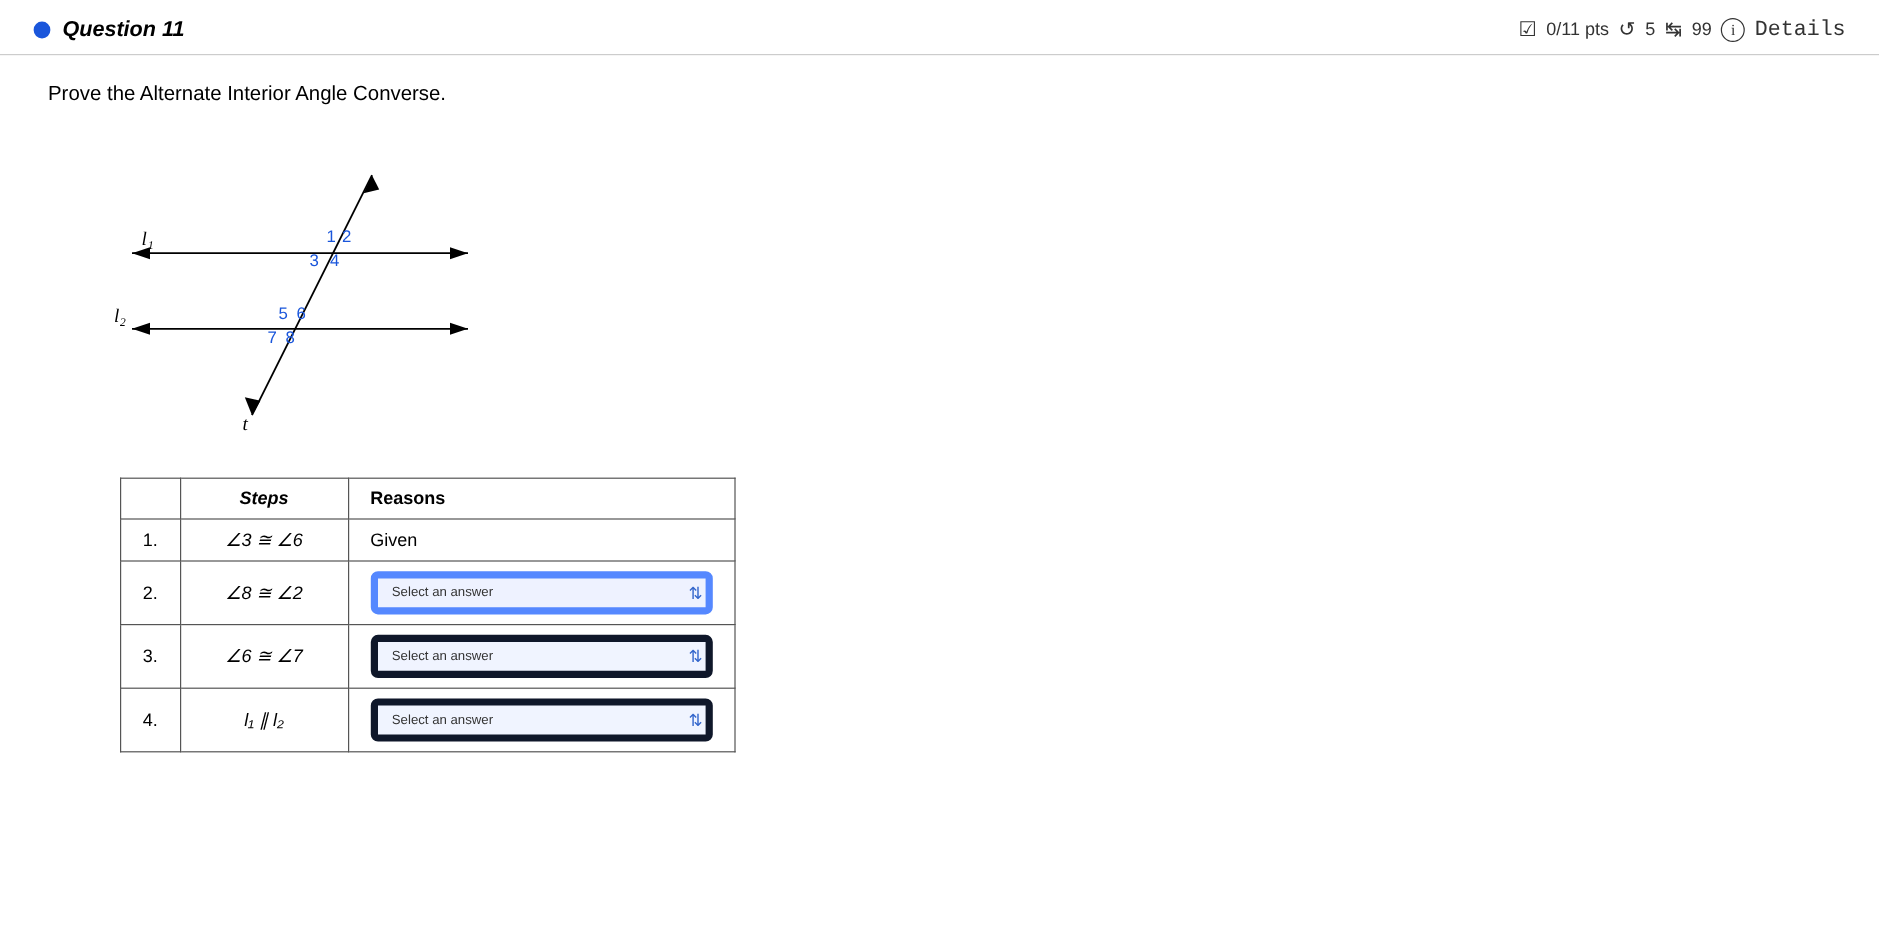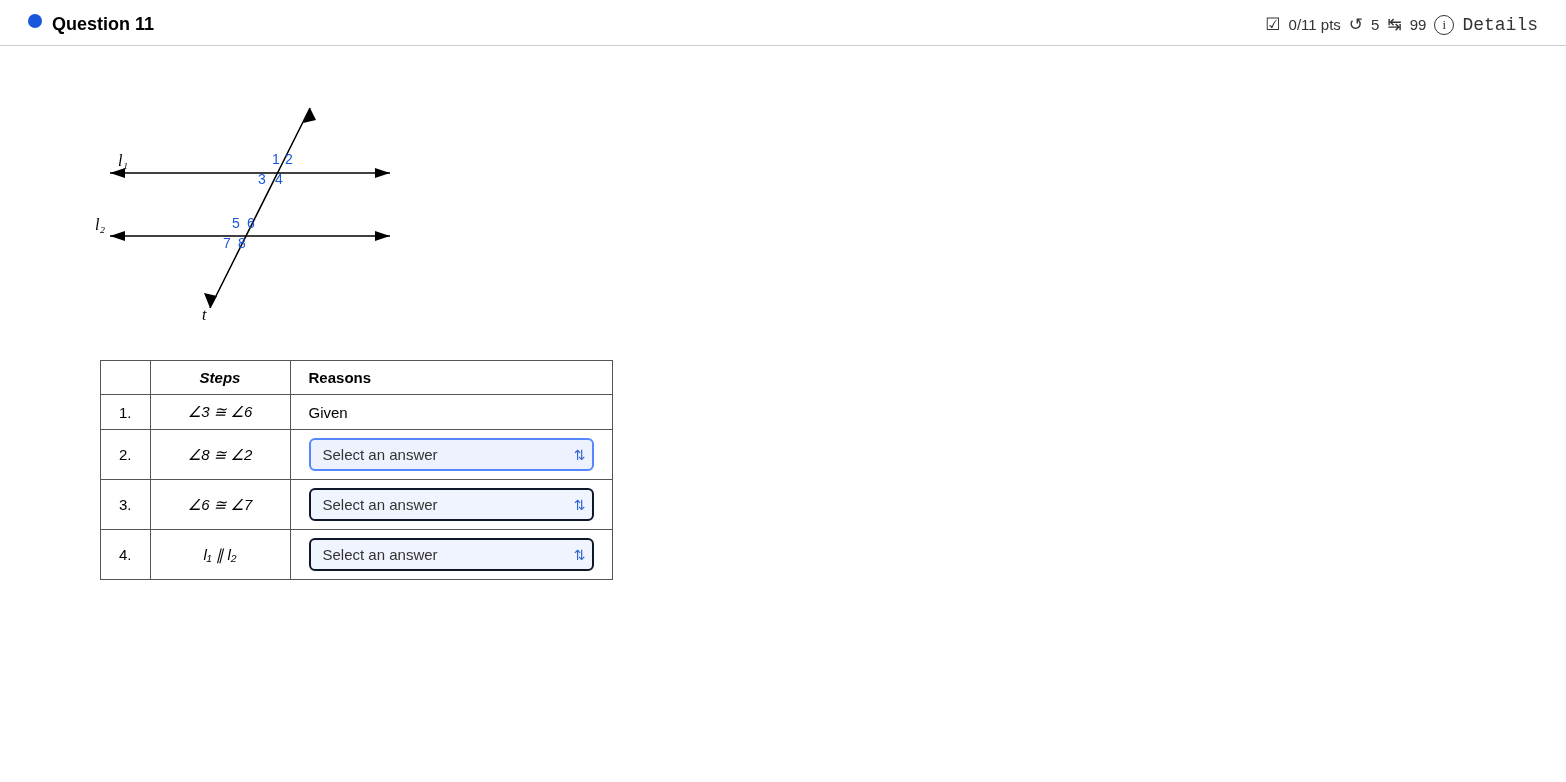--- a/index.html
+++ b/index.html
@@ -20,21 +20,23 @@
       justify-content: space-between;
       align-items: center;
       padding: 14px 28px 10px 28px;
       border-bottom: 1px solid #ccc;
     }
     .question-title {
       font-family: Arial, sans-serif;
       font-size: 18px;
       font-weight: bold;
       display: flex;
+      align-items: center;
       gap: 10px;
+      font-style: italic;
     }
     .question-dot {
       width: 14px;
       height: 14px;
       background: #1a56db;
       border-radius: 50%;
       display: inline-block;
     }
     .question-meta {
       font-family: Arial, sans-serif;
@@ -94,24 +96,24 @@
       text-align: right;
     }
     .select-wrapper {
       position: relative;
       display: inline-block;
       width: 285px;
     }
     .select-answer {
       width: 100%;
       padding: 6px 34px 6px 12px;
-      border: 2px solid #0f172a;
+      border: 6px solid #0f172a;
       border-radius: 6px;
       background: #f0f4ff;
-      font-size: 15px;
+      font-size: 11px;
       font-family: Arial, sans-serif;
       color: #333;
       appearance: none;
       -webkit-appearance: none;
       cursor: pointer;
       outline: none;
     }
     .select-chevron {
       position: absolute;
       right: 8px;
@@ -159,20 +161,21 @@
       <span style="font-size:17px;">↺</span>
       <span>5</span>
       <span style="font-size:17px;">↹</span>
       <span>99</span>
       <span style="font-size:17px; border: 1.5px solid #333; border-radius:50%; width:20px; height:20px; display:inline-flex; align-items:center; justify-content:center; font-size:13px; font-family:serif;">i</span>
       <span style="cursor:pointer; font-family:Liberation Mono, monospace; font-size:18px;">Details</span>
     </div>
   </div>
 
   <div class="question-body">
+    <div class="prompt-text">Prove the Alternate Interior Angle Converse.</div>
 
     <div class="diagram-area">
       <svg class="diagram-svg" width="360" height="260" viewBox="0 0 360 260">
 
         <line x1="130" y1="240" x2="230" y2="40" stroke="#000" stroke-width="1.5"></line>
 
         <polygon points="230,40 223,55 236,52" fill="#000"></polygon>
 
         <polygon points="130,240 124,225 137,228" fill="#000"></polygon>
 

